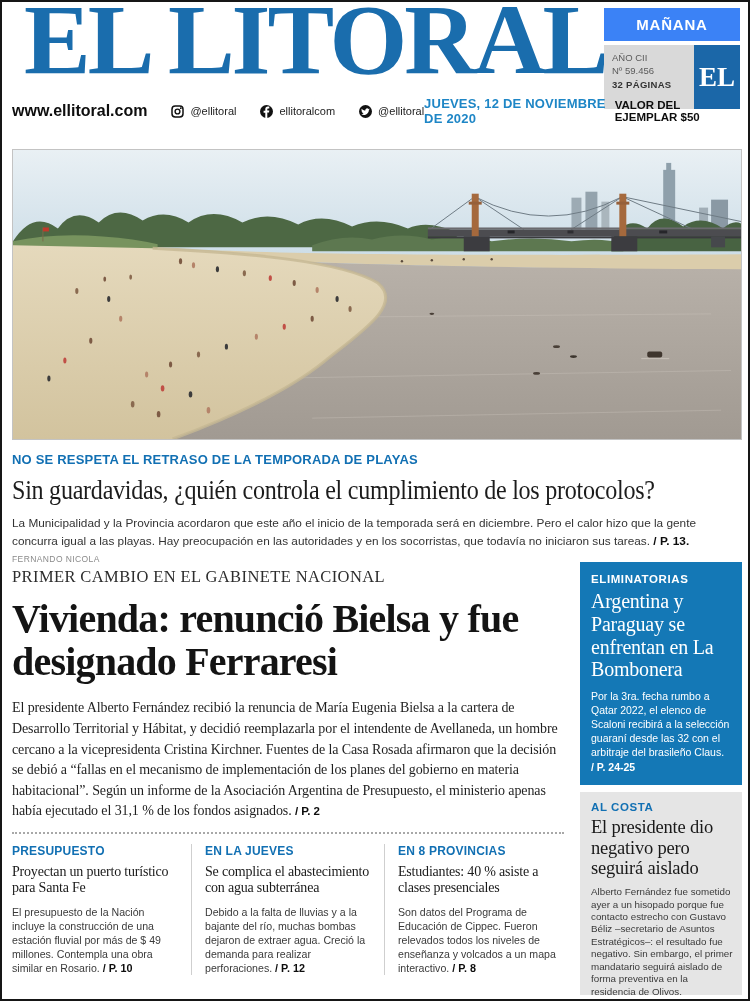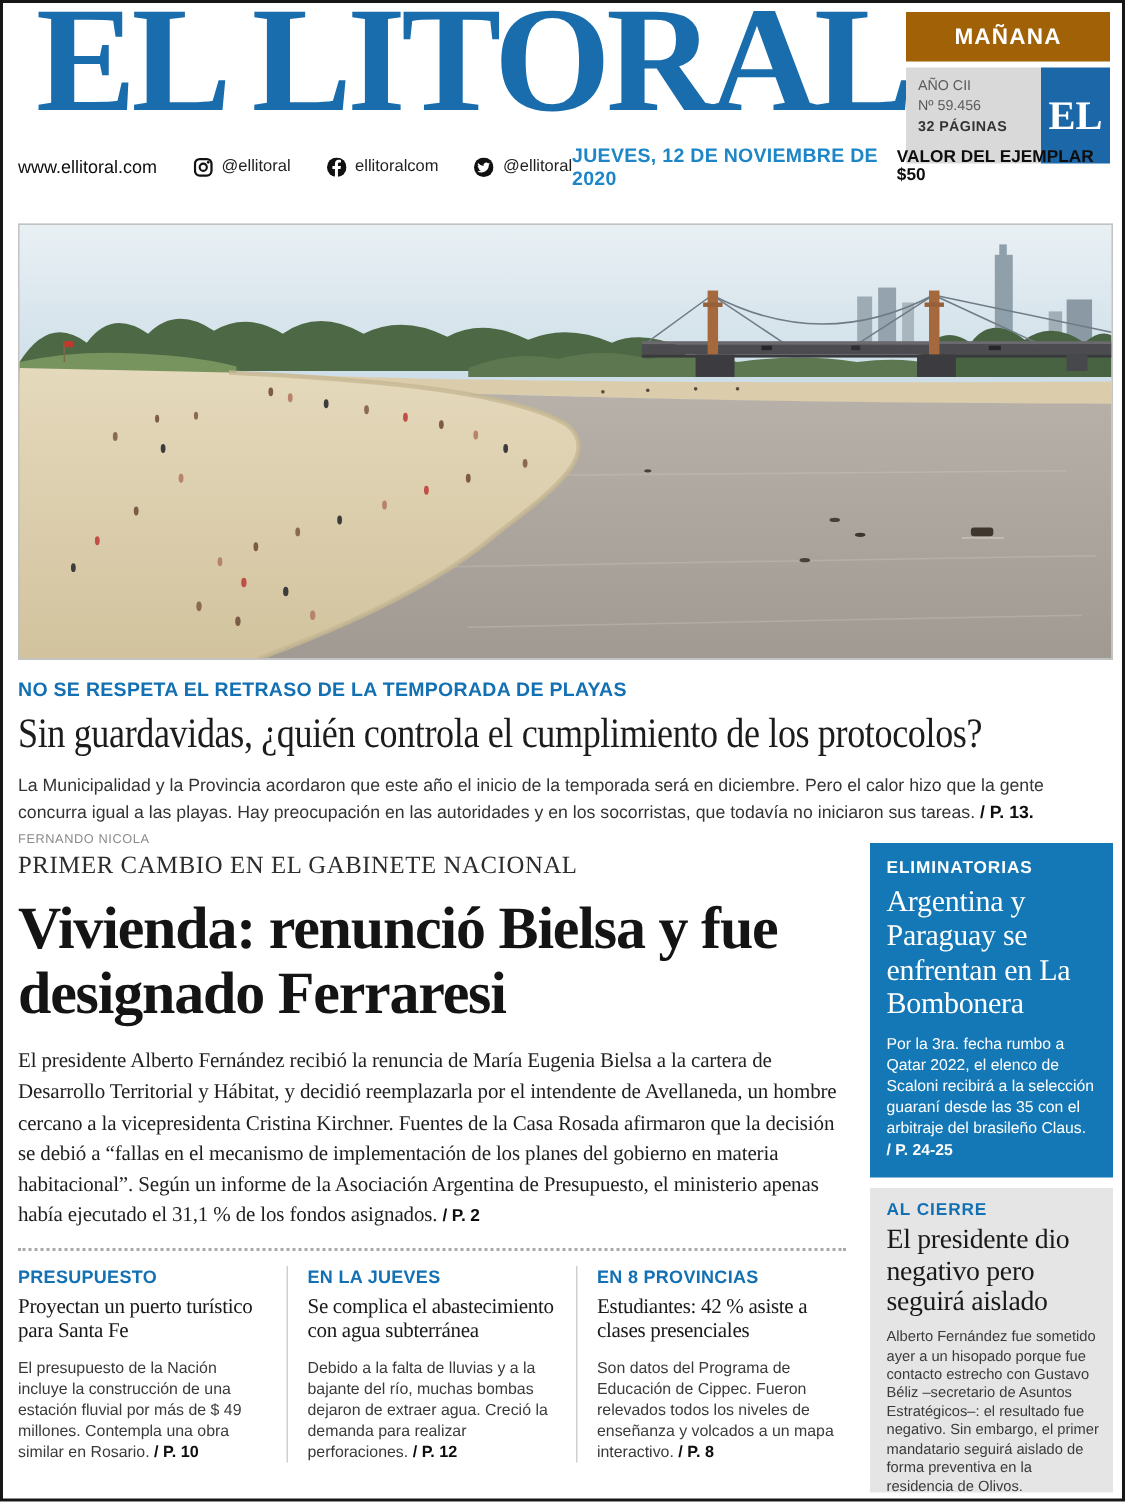--- a/index.html
+++ b/index.html
@@ -11,40 +11,40 @@
   }
   
   .masthead-title {
     position:absolute; left:22px; top:-12px;
     font-family:"Liberation Serif", serif; font-weight:bold;
     font-size:100px; line-height:100px; letter-spacing:-3px;
     color:#1a6dad; white-space:nowrap;
   }
   .badges { position:absolute; right:8px; top:6px; width:136px; }
   .badge-edition {
-    height:33px; line-height:33px; background:#a16207; color:#fff;
+    height:33px; line-height:33px; background:#3b82f6; color:#fff;
     font-weight:bold; font-size:15px; text-align:center; letter-spacing:.8px;
   }
   .badge-row { display:flex; margin-top:4px; height:64px; }
   .badge-issue {
     flex:1; background:#d9d9d9; padding:6px 4px 0 8px;
     font-size:9.5px; line-height:1.4; color:#5a5a5a;
   }
   .badge-issue .pages { font-weight:bold; color:#333; letter-spacing:.3px; }
   .badge-logo {
     width:46px; background:#1b67a8; color:#fff; display:flex;
     align-items:center; justify-content:center;
     font-family:"Liberation Serif", serif; font-weight:bold; font-size:27px;
   }
   
   .info-row {
     position:absolute; left:10px; right:10px; top:99px; height:20px;
     display:flex; align-items:center;
   }
-  .website { font-weight:normal; font-size:12px; color:#0d0d0d; }
+  .website { font-weight:bold; font-size:16px; color:#0d0d0d; }
   .social { display:flex; align-items:center; margin-left:24px; gap:6px; font-size:11px; color:#222; }
   .social svg { display:block; }
   .issue-date { margin-left:auto; font-weight:bold; font-size:13px; color:#1e86c6; letter-spacing:.2px; }
   .price { margin-left:auto; font-weight:bold; font-size:11.5px; color:#0d0d0d; }
   
   .photo {
     position:absolute; left:10px; top:147px; width:730px; height:291px;
     border:1px solid #c3c3c3; background:#cfdfe8;
   }
   .photo svg { width:100%; height:100%; display:block; }
@@ -307,27 +307,27 @@
     <div class="ms-body">
       <span>El presidente Alberto Fernández recibió la renuncia de María Eugenia Bielsa a la cartera de Desarrollo Territorial y Hábitat, y decidió reemplazarla por el intendente de Avellaneda, un hombre cercano a la vicepresidenta Cristina Kirchner. Fuentes de la Casa Rosada afirmaron que la decisión se debió a “fallas en el mecanismo de implementación de los planes del gobierno en materia habitacional”. Según un informe de la Asociación Argentina de Presupuesto, el ministerio apenas había ejecutado el 31,1 % de los fondos asignados.</span>
       <b class="pageref">/ P. 2</b>
     </div>
   </div>
 
   <div class="sports-box">
     <div class="sb-kicker">ELIMINATORIAS</div>
     <div class="sb-headline">Argentina y Paraguay se enfrentan en La Bombonera</div>
     <div class="sb-body">
-      <span>Por la 3ra. fecha rumbo a Qatar 2022, el elenco de Scaloni recibirá a la selección guaraní desde las 35 con el arbitraje del brasileño Claus.</span>
+      <span>Por la 3ra. fecha rumbo a Qatar 2022, el elenco de Scaloni recibirá a la selección guaraní desde las 32 con el arbitraje del brasileño Claus.</span>
       <b class="sb-page">/ P. 24-25</b>
     </div>
   </div>
 
   <div class="late-box">
-    <div class="lb-kicker">AL CIERRE</div>
+    <div class="lb-kicker">AL COSTA</div>
     <div class="lb-headline">El presidente dio negativo pero seguirá aislado</div>
     <div class="lb-body">Alberto Fernández fue sometido ayer a un hisopado porque fue contacto estrecho con Gustavo Béliz –secretario de Asuntos Estratégicos–: el resultado fue negativo. Sin embargo, el primer mandatario seguirá aislado de forma preventiva en la residencia de Olivos.</div>
   </div>
 
   <div class="dotted-divider"></div>
   <div class="bottom-cols">
 
     <div class="bcol">
       <div class="b-kicker">PRESUPUESTO</div>
       <div class="b-headline">Proyectan un puerto turístico para Santa Fe</div>
@@ -341,21 +341,21 @@
       <div class="b-kicker">EN LA JUEVES</div>
       <div class="b-headline">Se complica el abastecimiento con agua subterránea</div>
       <div class="b-body">
         <span>Debido a la falta de lluvias y a la bajante del río, muchas bombas dejaron de extraer agua. Creció la demanda para realizar perforaciones.</span>
         <b class="pageref">/ P. 12</b>
       </div>
     </div>
 
     <div class="bcol">
       <div class="b-kicker">EN 8 PROVINCIAS</div>
-      <div class="b-headline">Estudiantes: 42 % asiste a clases presenciales</div>
+      <div class="b-headline">Estudiantes: 40 % asiste a clases presenciales</div>
       <div class="b-body">
         <span>Son datos del Programa de Educación de Cippec. Fueron relevados todos los niveles de enseñanza y volcados a un mapa interactivo.</span>
         <b class="pageref">/ P. 8</b>
       </div>
     </div>
 
   </div>
 </div>
 
 </body></html>

